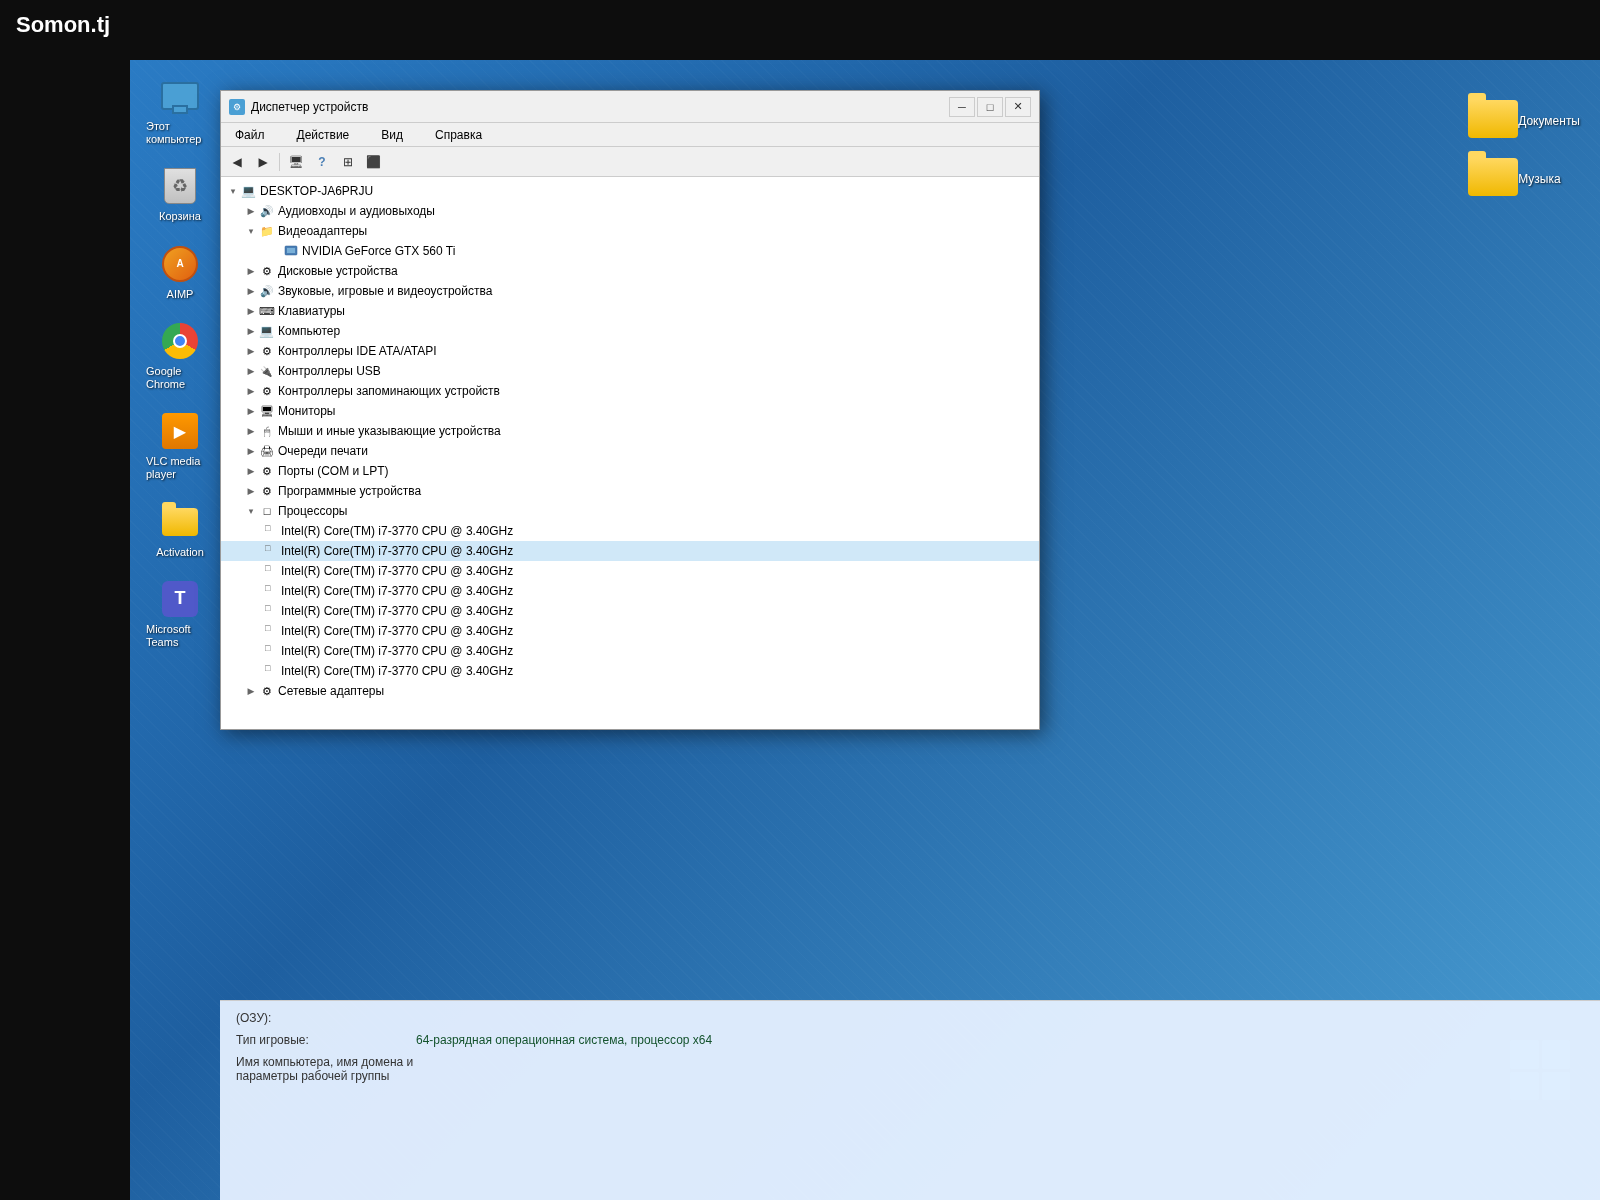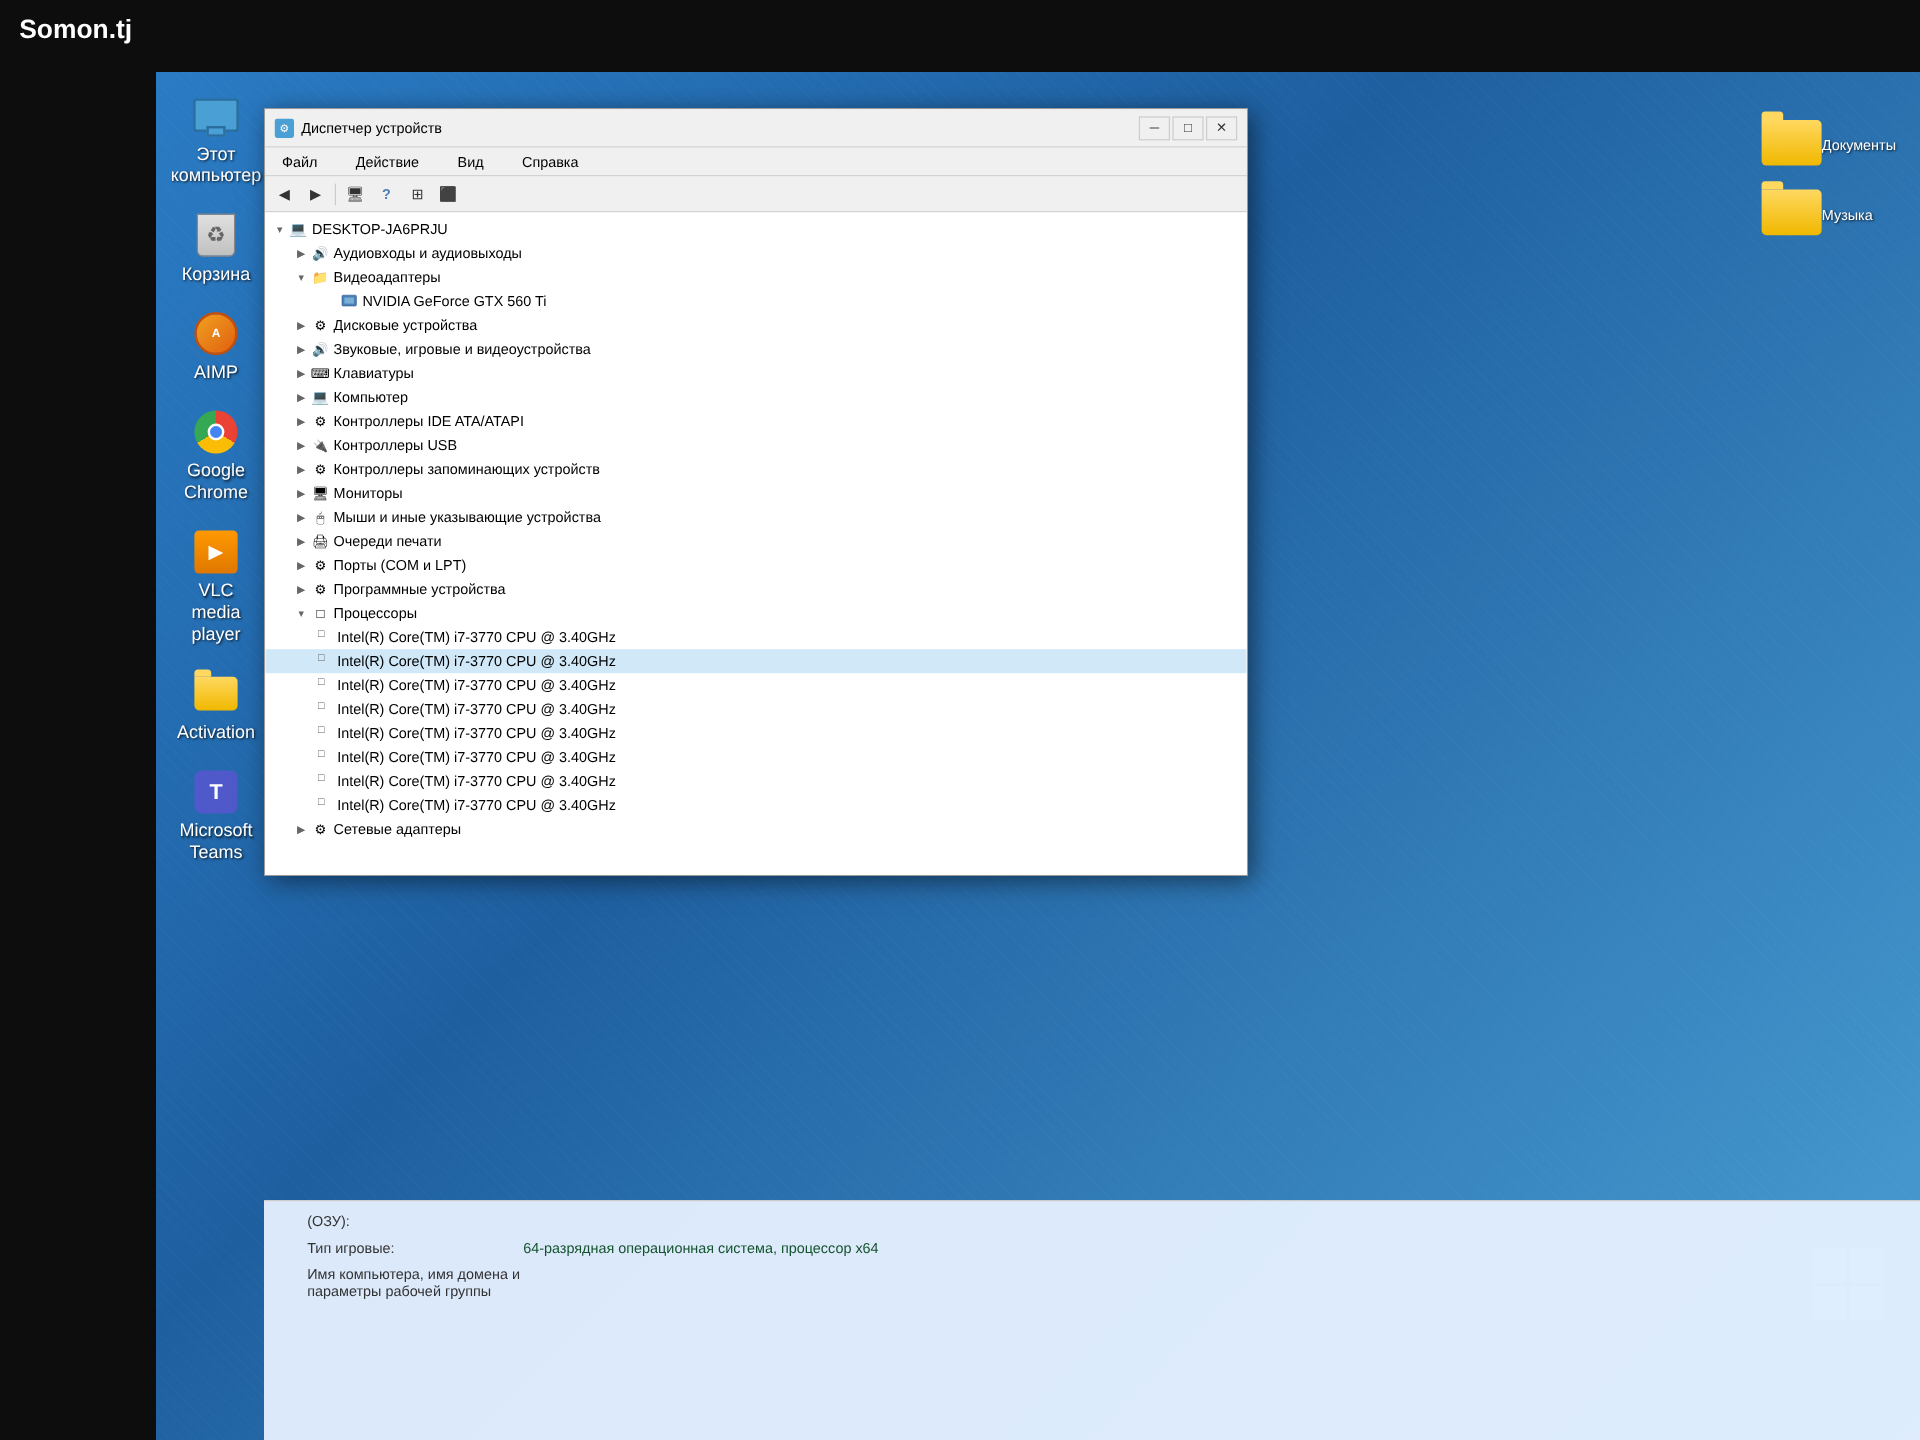--- a/index.html
+++ b/index.html
@@ -83,22 +83,22 @@
       width: 40px;
       height: 40px;
       display: flex;
       align-items: center;
       justify-content: center;
       margin-bottom: 4px;
     }
 
     .desktop-icon .icon-label {
       color: white;
-      font-size: 15px;
-      text-align: center;
+      font-size: 11px;
+      text-align: left;
       text-shadow: 1px 1px 2px rgba(0,0,0,0.8);
       line-height: 1.2;
     }
 
     
     .monitor-icon {
       width: 38px;
       height: 28px;
       background: #4a9fd4;
       border: 2px solid #2a6fa0;
@@ -462,21 +462,20 @@
       background: rgba(230, 240, 255, 0.95);
       border-top: 1px solid #ccc;
       padding: 10px 16px;
       z-index: 30;
     }
 
     .info-row {
       display: flex;
       margin-bottom: 8px;
       font-size: 12px;
-      margin-left: 20px;
     }
 
     .info-label {
       color: #333;
       width: 180px;
       flex-shrink: 0;
     }
 
     .info-value {
       color: #14532d;

